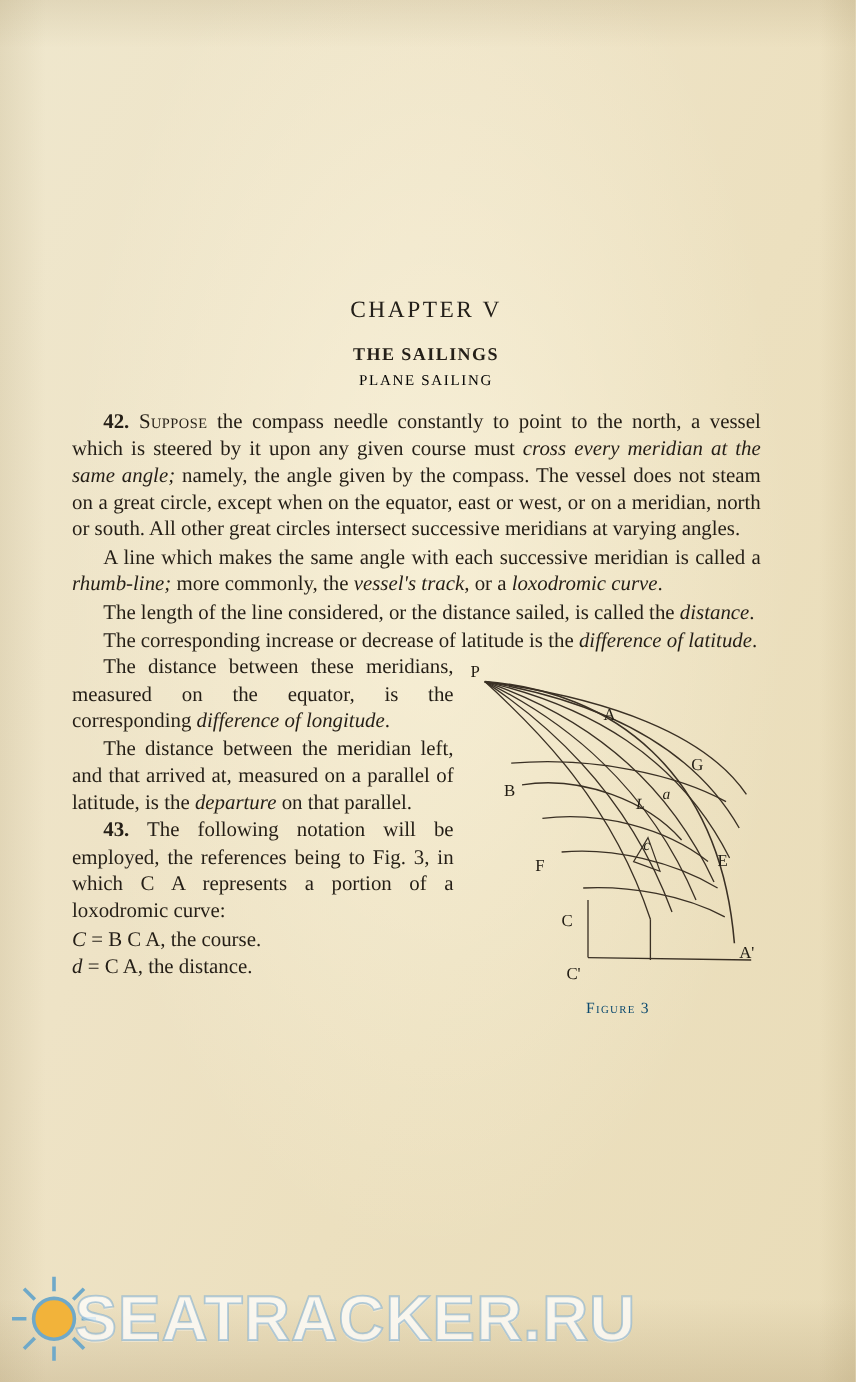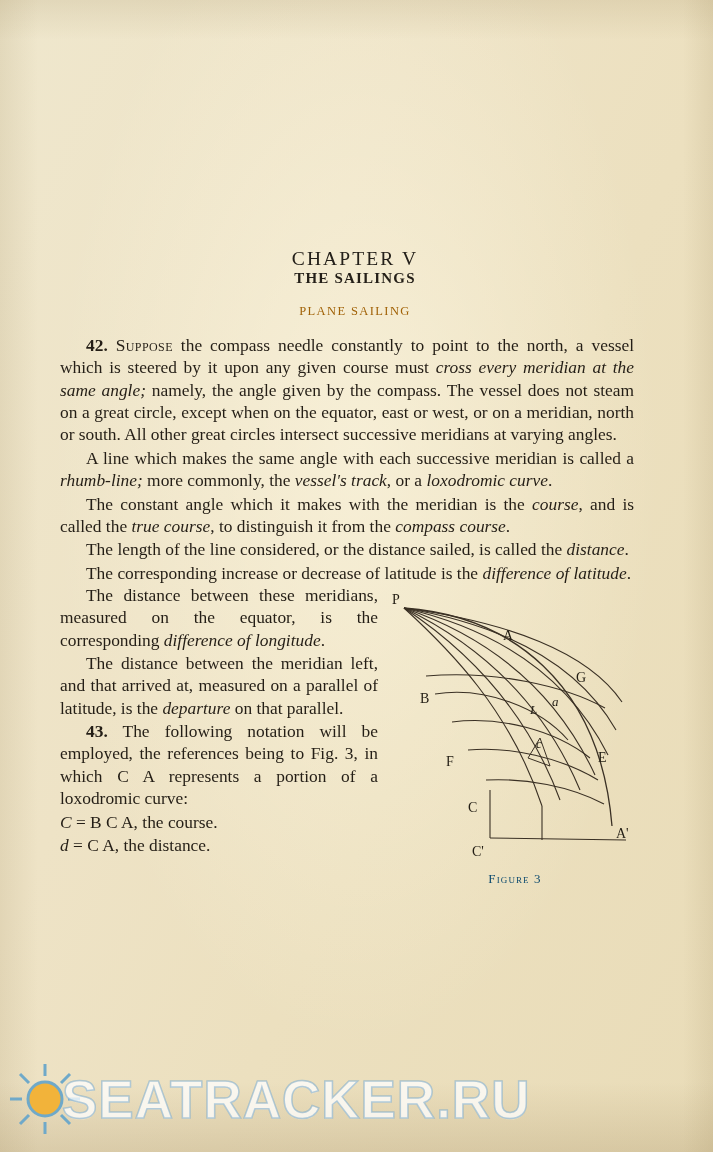--- a/index.html
+++ b/index.html
@@ -44,31 +44,32 @@
   .chapter-head {
     text-align: center;
     margin-top: 248px;
     font-size: 19.5px;
     letter-spacing: 2.1px;
     font-weight: 400;
     color: #24201a;
   }
   .chapter-title {
     text-align: center;
+    margin-top: 18px;
     font-size: 15px;
     font-weight: bold;
     letter-spacing: 1.2px;
     color: #241f18;
   }
   .chapter-sub {
     text-align: center;
-    margin-top: 17px;
+    margin-top: 5px;
     font-size: 12.5px;
     letter-spacing: 1.4px;
-    color: #a16207;
+    color: #000000;
   }
   .body-text {
     margin-top: 15px;
     font-size: 17.4px;
     line-height: 1.285;
     text-align: justify;
     color: #241e16;
   }
   p.para {
     margin: 0 16px 0 0;
@@ -154,21 +155,20 @@
   <div class="chapter-head">CHAPTER V</div>
   <div class="chapter-title">THE SAILINGS</div>
   <div class="chapter-sub">PLANE SAILING</div>
 
   <div class="body-text">
 
     <p class="para"><span class="bold">42.</span> <span class="smallcaps">Suppose</span><span> the compass needle constantly to point to the north, a vessel which is steered by it upon any given course must </span><span class="ital">cross every meridian at the same angle;</span><span> namely, the angle given by the compass.  The vessel does not steam on a great circle, except when on the equator, east or west, or on a meridian, north or south.  All other great circles intersect successive meridians at varying angles.</span></p>
 
     <p class="para"><span>A line which makes the same angle with each successive meridian is called a </span><span class="ital">rhumb-line;</span><span> more commonly, the </span><span class="ital">vessel's track</span><span>, or a </span><span class="ital">loxodromic curve</span><span>.</span></p>
 
-    <p class="para"><span>The constant angle which it makes with the meridian is the </span><span class="ital">course</span><span>, and is called the </span><span class="ital">true course</span><span>, to distinguish it from the </span><span class="ital">compass course</span><span>.</span></p>
 
     <p class="para"><span>The length of the line considered, or the distance sailed, is called the </span><span class="ital">distance</span><span>.</span></p>
 
     <p class="para"><span>The corresponding increase or decrease of latitude is the </span><span class="ital">difference of latitude</span><span>.</span></p>
 
     <div class="wrap-figure">
       <svg class="fig-svg" width="260" height="300" viewBox="0 0 260 300">
         <g fill="none" stroke="#3a3024" stroke-width="1.1">
 
           <path d="M14,18 C60,60 120,120 152,216"></path>

